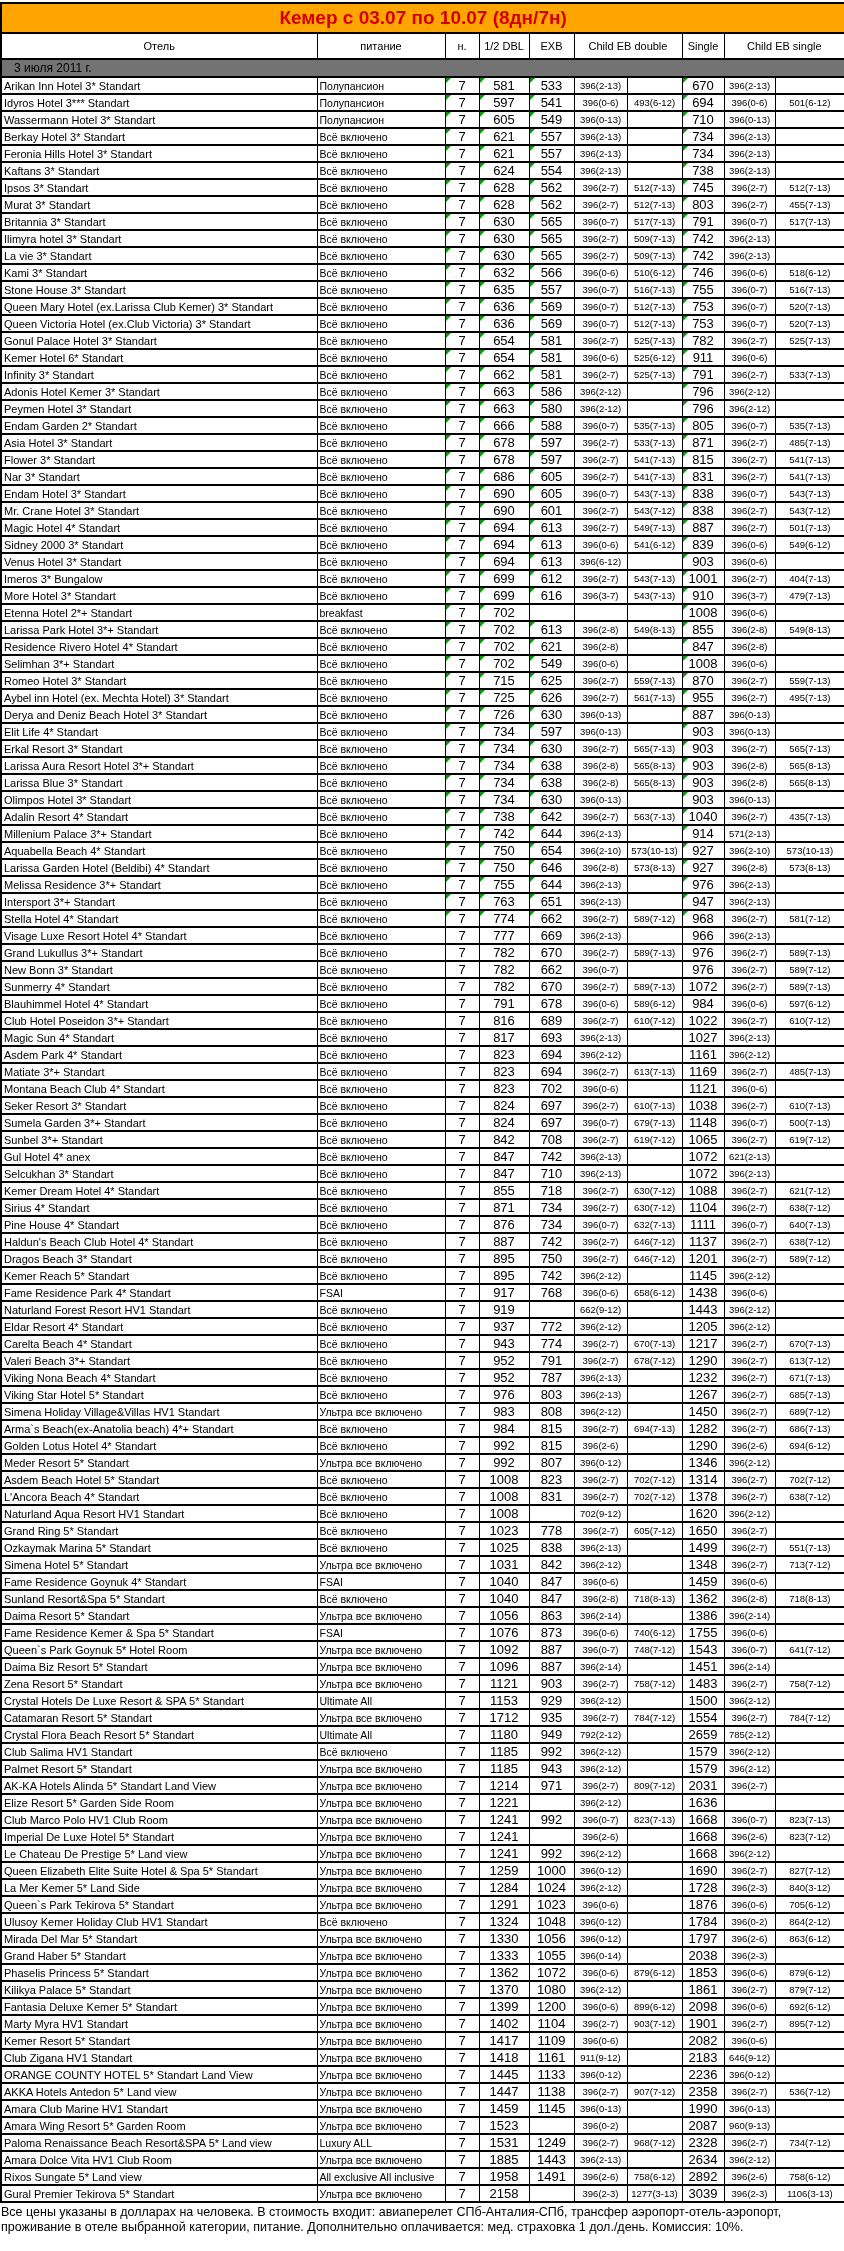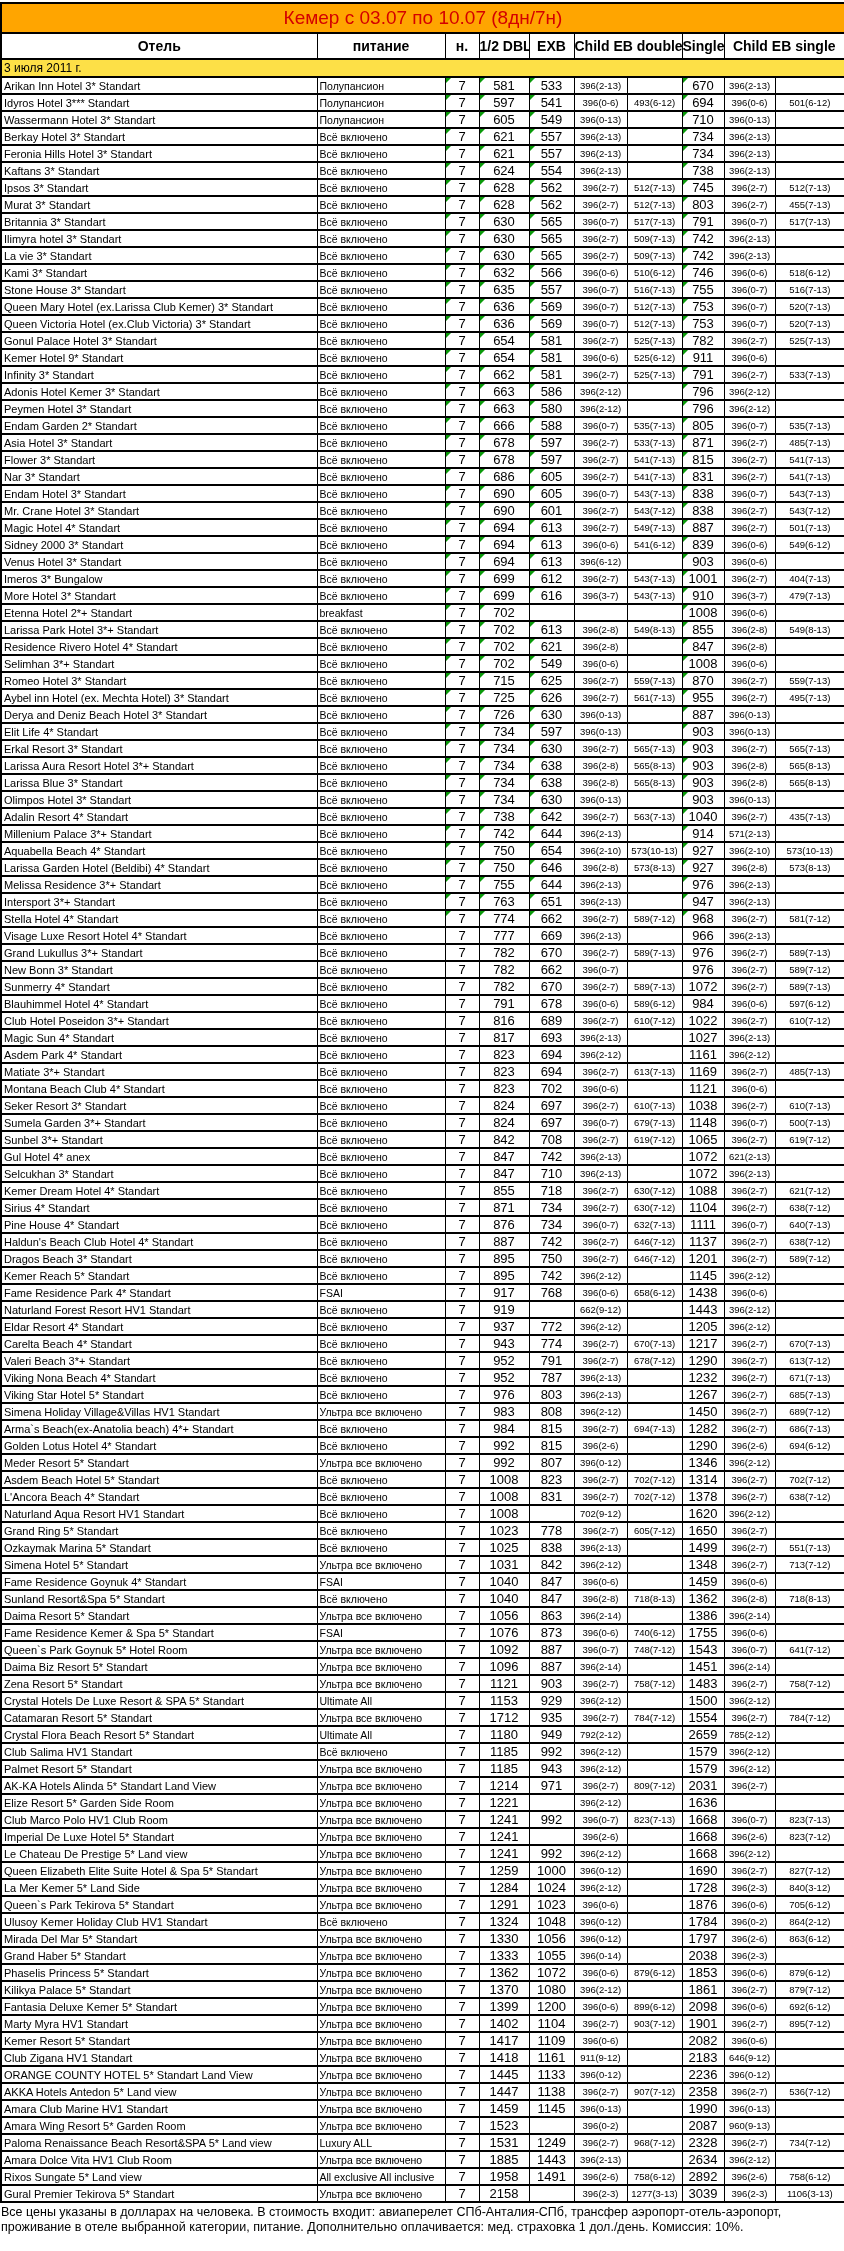--- a/index.html
+++ b/index.html
@@ -3,30 +3,30 @@
 <meta charset="utf-8">
 <style>
   html,body{margin:0;padding:0;background:#fff;}
   body{width:844px;font-family:"Liberation Sans",sans-serif;color:#000;}
   table{border-collapse:collapse;table-layout:fixed;width:844px;margin-top:2px;border:2px solid #000;}
   th,td{padding:0;overflow:hidden;white-space:nowrap;border:1px solid #000;position:relative;}
   .title-row th{
     background:var(--title-bg,#FFA500);
     color:var(--title-fg,#D40000);
     border:2px solid #000;
-    font-size:19px;font-weight:normal;height:28px;text-align:center;
+    font-size:19px;font-weight:bold;height:28px;text-align:center;
     font-family:"Liberation Sans",sans-serif;
   }
   .head-row th{
-    font-weight:bold;font-size:14px;height:24px;text-align:center;
+    font-weight:normal;font-size:11px;height:24px;text-align:center;
     border-top:2px solid #000;border-bottom:2px solid #000;background:#fff;
   }
   .date-row td{
     border-left:none;border-right:none;border-top:none;border-bottom:2px solid #000;
-    font-size:12px;height:16px;text-align:left;padding-left:2px;background:#fde047;
+    font-size:12px;height:16px;text-align:left;padding-left:12px;background:#737373;
   }
   tbody td{border-top:2px solid #000;height:15px;}
   .c-hotel{font-size:11px;text-align:left;padding:0 2px;}
   .c-meal{font-size:10.5px;text-align:left;padding:0 2px;}
   .c-n{font-size:13px;text-align:center;}
   .c-num{font-size:13px;text-align:center;}
   .c-child{font-size:9.5px;text-align:center;}
   .tick{
     position:absolute;top:0;left:0;width:0;height:0;display:block;
     border-top:5px solid var(--tick-color,#0A9A0A);
@@ -255,21 +255,21 @@
         <td class="c-n">7<i class="tick"></i></td>
         <td class="c-num">654<i class="tick"></i></td>
         <td class="c-num">581<i class="tick"></i></td>
         <td class="c-child">396(2-7)</td>
         <td class="c-child">525(7-13)</td>
         <td class="c-num">782<i class="tick"></i></td>
         <td class="c-child">396(2-7)</td>
         <td class="c-child">525(7-13)</td>
       </tr>
       <tr>
-        <td class="c-hotel">Kemer Hotel 9* Standart</td>
+        <td class="c-hotel">Kemer Hotel 6* Standart</td>
         <td class="c-meal">Всё включено</td>
         <td class="c-n">7<i class="tick"></i></td>
         <td class="c-num">654<i class="tick"></i></td>
         <td class="c-num">581<i class="tick"></i></td>
         <td class="c-child">396(0-6)</td>
         <td class="c-child">525(6-12)</td>
         <td class="c-num">911<i class="tick"></i></td>
         <td class="c-child">396(0-6)</td>
         <td class="c-child"></td>
       </tr>

